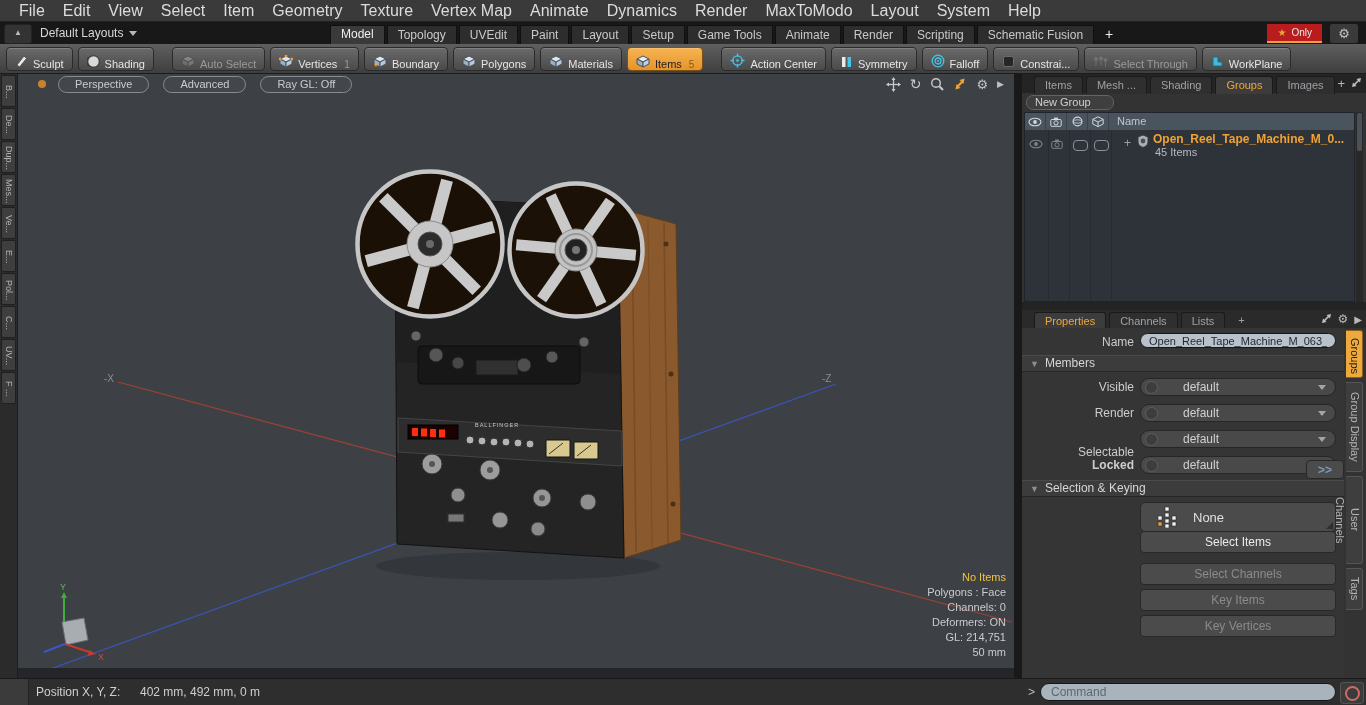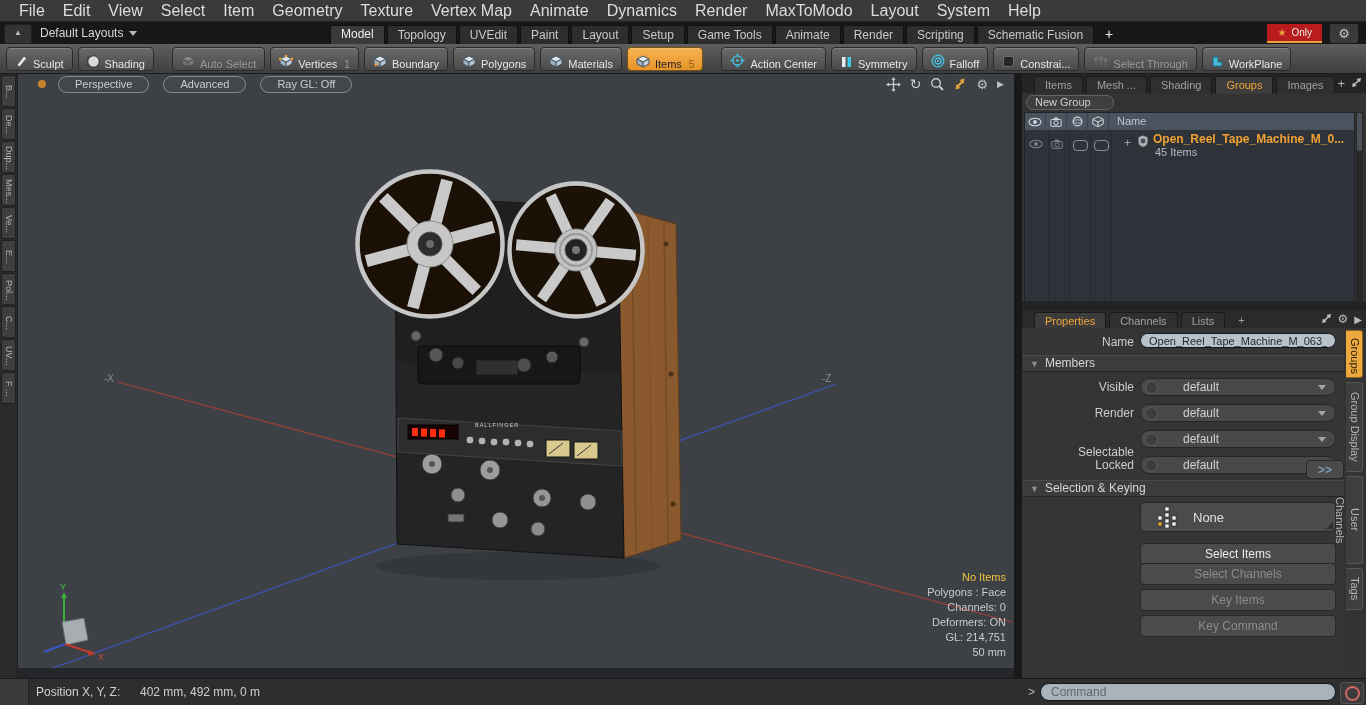--- a/index.html
+++ b/index.html
@@ -564,21 +564,21 @@
           <span class="darr"></span>
         </div>
 
       <div class="plabel" style="top:117px;">Selectable</div>
       <div class="dropdown" style="top:102px;">
           <span class="dot"></span>
           <span class="dval">default</span>
           <span class="darr"></span>
         </div>
 
-      <div class="plabel" style="top:130px;">Locked</div>
+      <div class="plabel" style="top:130px;font-weight:bold;">Locked</div>
       <div class="dropdown" style="top:128px;">
           <span class="dot"></span>
           <span class="dval">default</span>
           <span class="darr"></span>
         </div>
 
       <div class="sec-header" style="top:152px;"><span class="tri">▼</span><span>Selection &amp; Keying</span></div>
 
       <div class="pbtn none-btn" style="top:174px;height:30px;">
         <span style="margin-left:16px;display:flex;">
@@ -592,24 +592,24 @@
                 <rect x="15" y="10" width="4" height="4"></rect>
             <rect x="15" y="16" width="4" height="4"></rect>
           </g>
           <rect x="1" y="16" width="4" height="4" fill="#e8a33d" stroke="#2a2a2a" stroke-width="0.6"></rect>
         </svg>
           </span>
         <span class="nlabel">None</span>
         <span class="none-corner"></span>
       </div>
 
-      <div class="pbtn" style="top:203px;height:22px;margin-top:12px;">Select Items</div>
+      <div class="pbtn" style="top:203px;height:22px;">Select Items</div>
       <div class="pbtn disabled" style="top:235px;height:22px;">Select Channels</div>
       <div class="pbtn disabled" style="top:261px;height:22px;">Key Items</div>
-      <div class="pbtn disabled" style="top:287px;height:22px;">Key Command</div>
+      <div class="pbtn disabled" style="top:287px;height:22px;">Key Vertices</div>
     </div>
 
     <div class="more-btn">&gt;&gt;</div>
 
     <div id="side-tabs">
       <div class="stab active" style="height:48px;">Groups</div>
       <div class="stab" style="height:90px;">Group Display</div>
       <div class="stab" style="height:88px;">User Channels</div>
       <div class="stab" style="height:42px;">Tags</div>
     </div>

